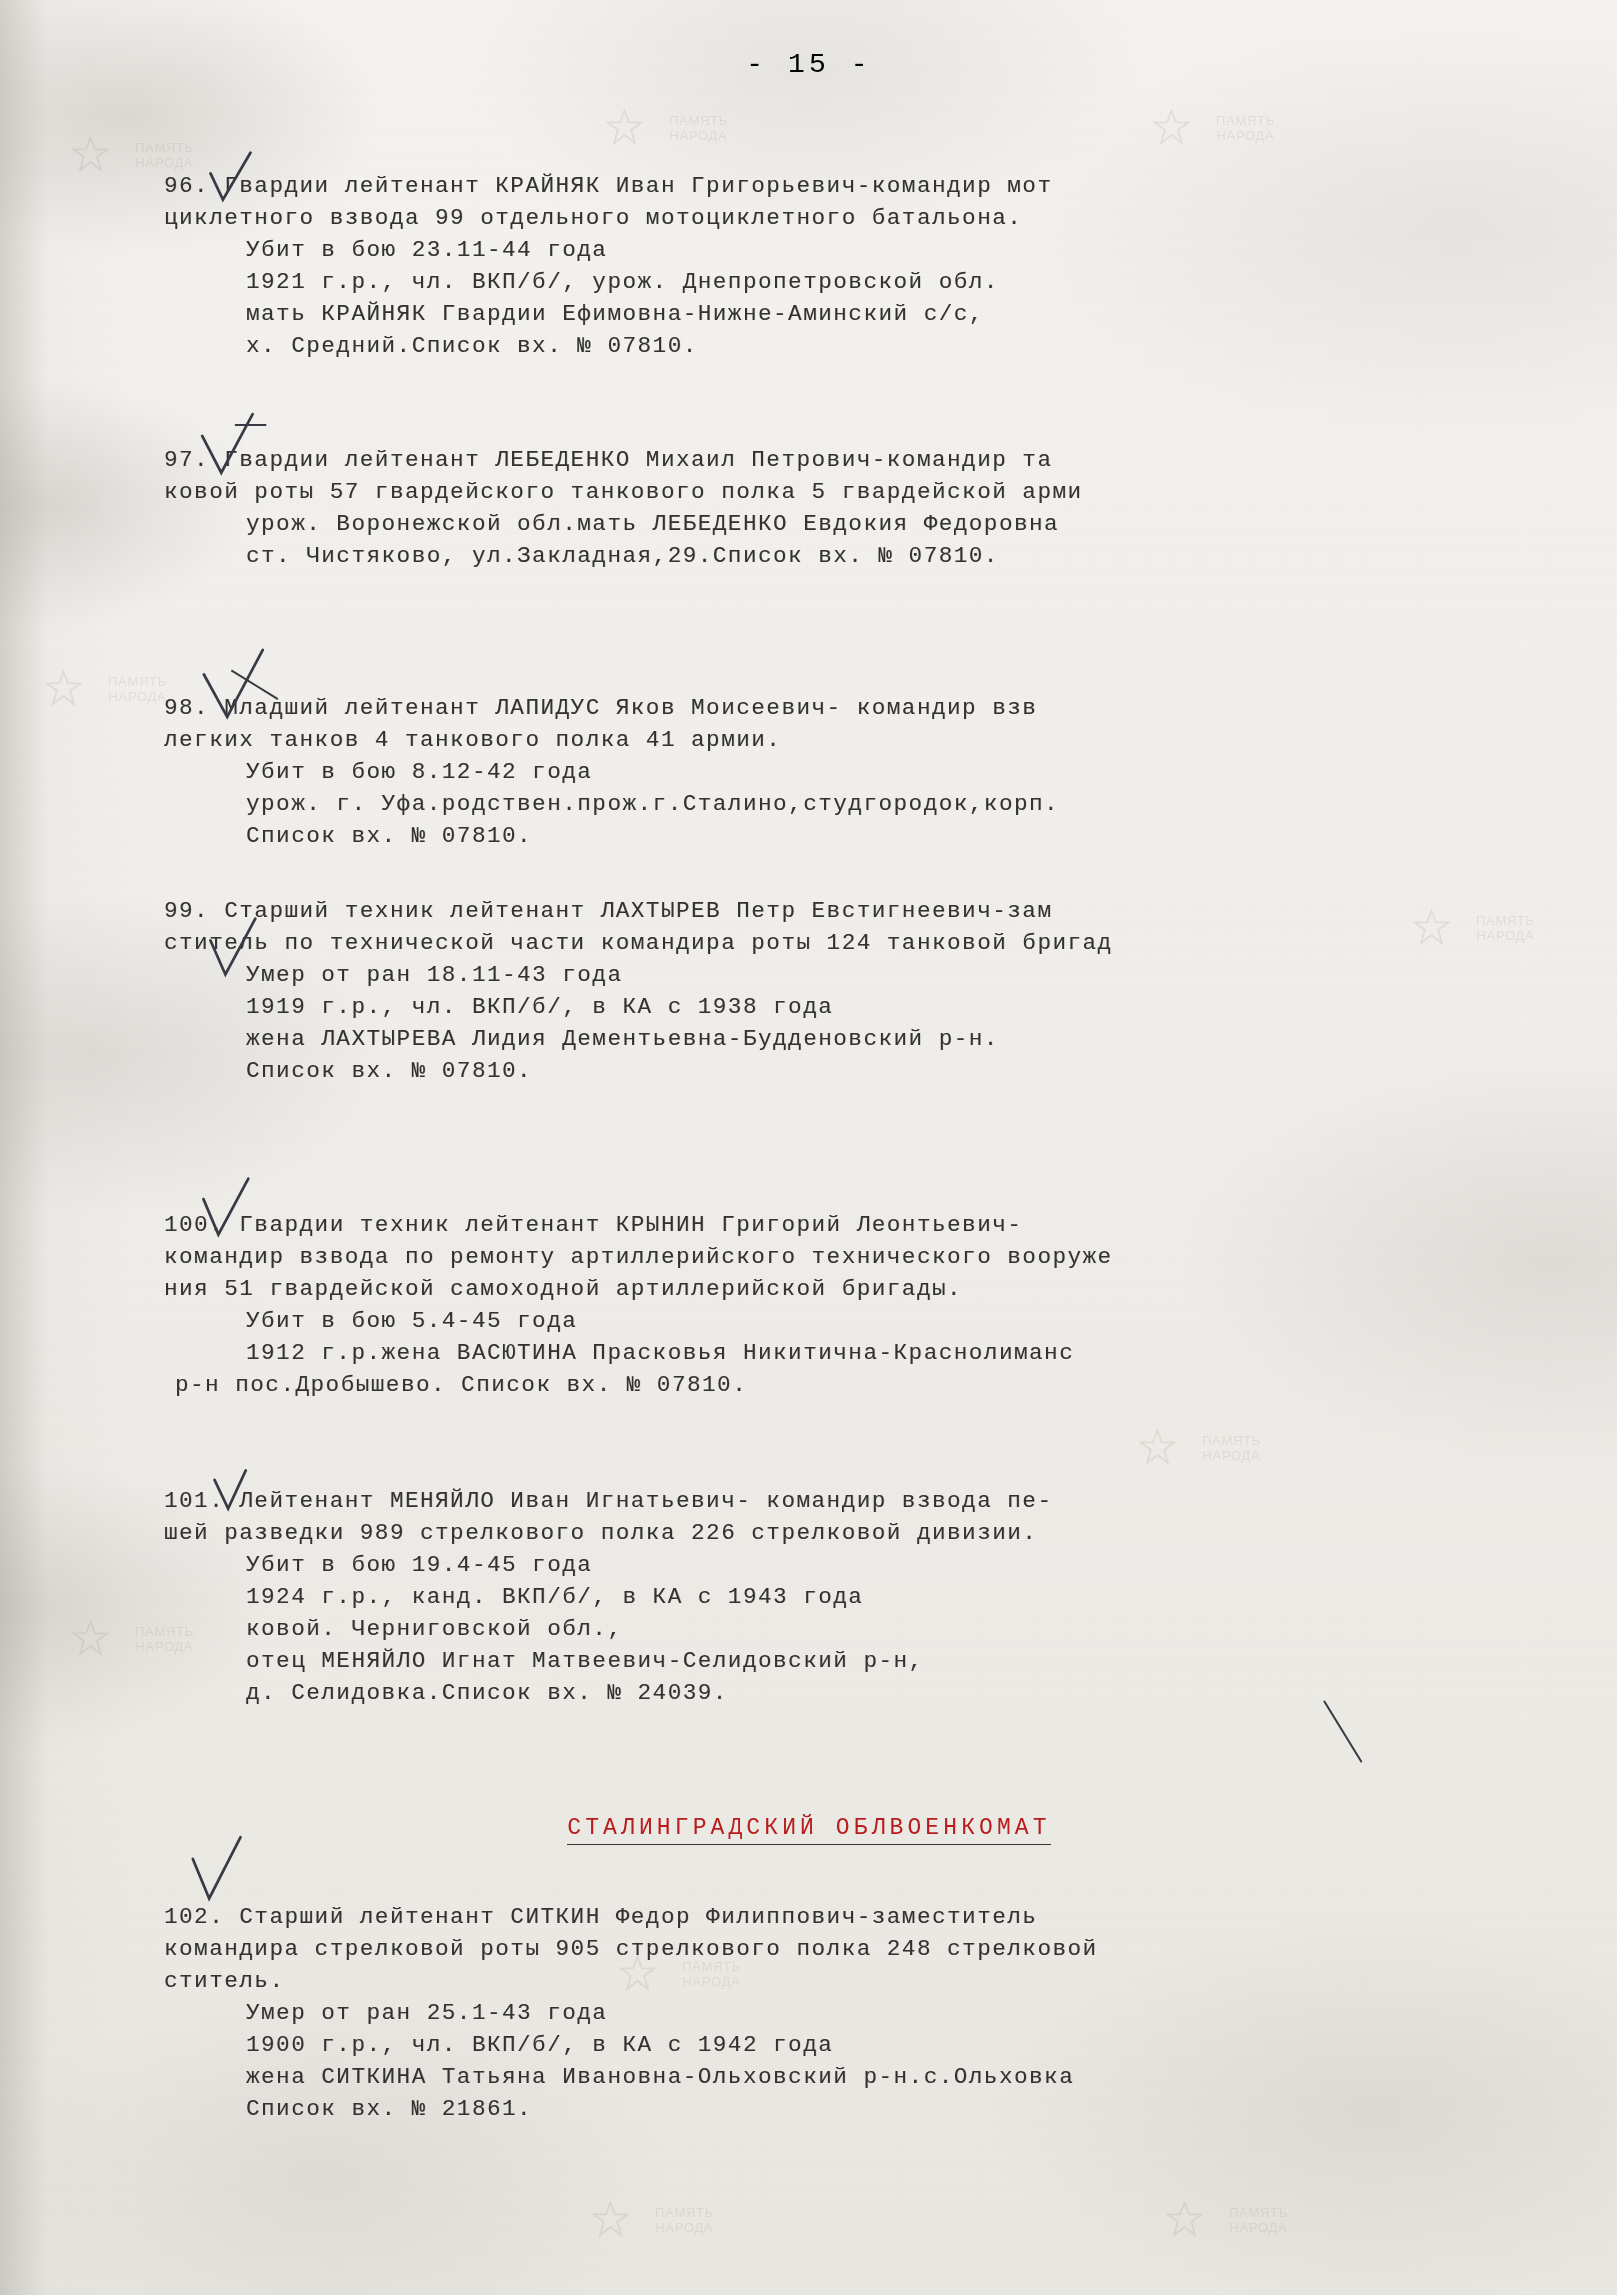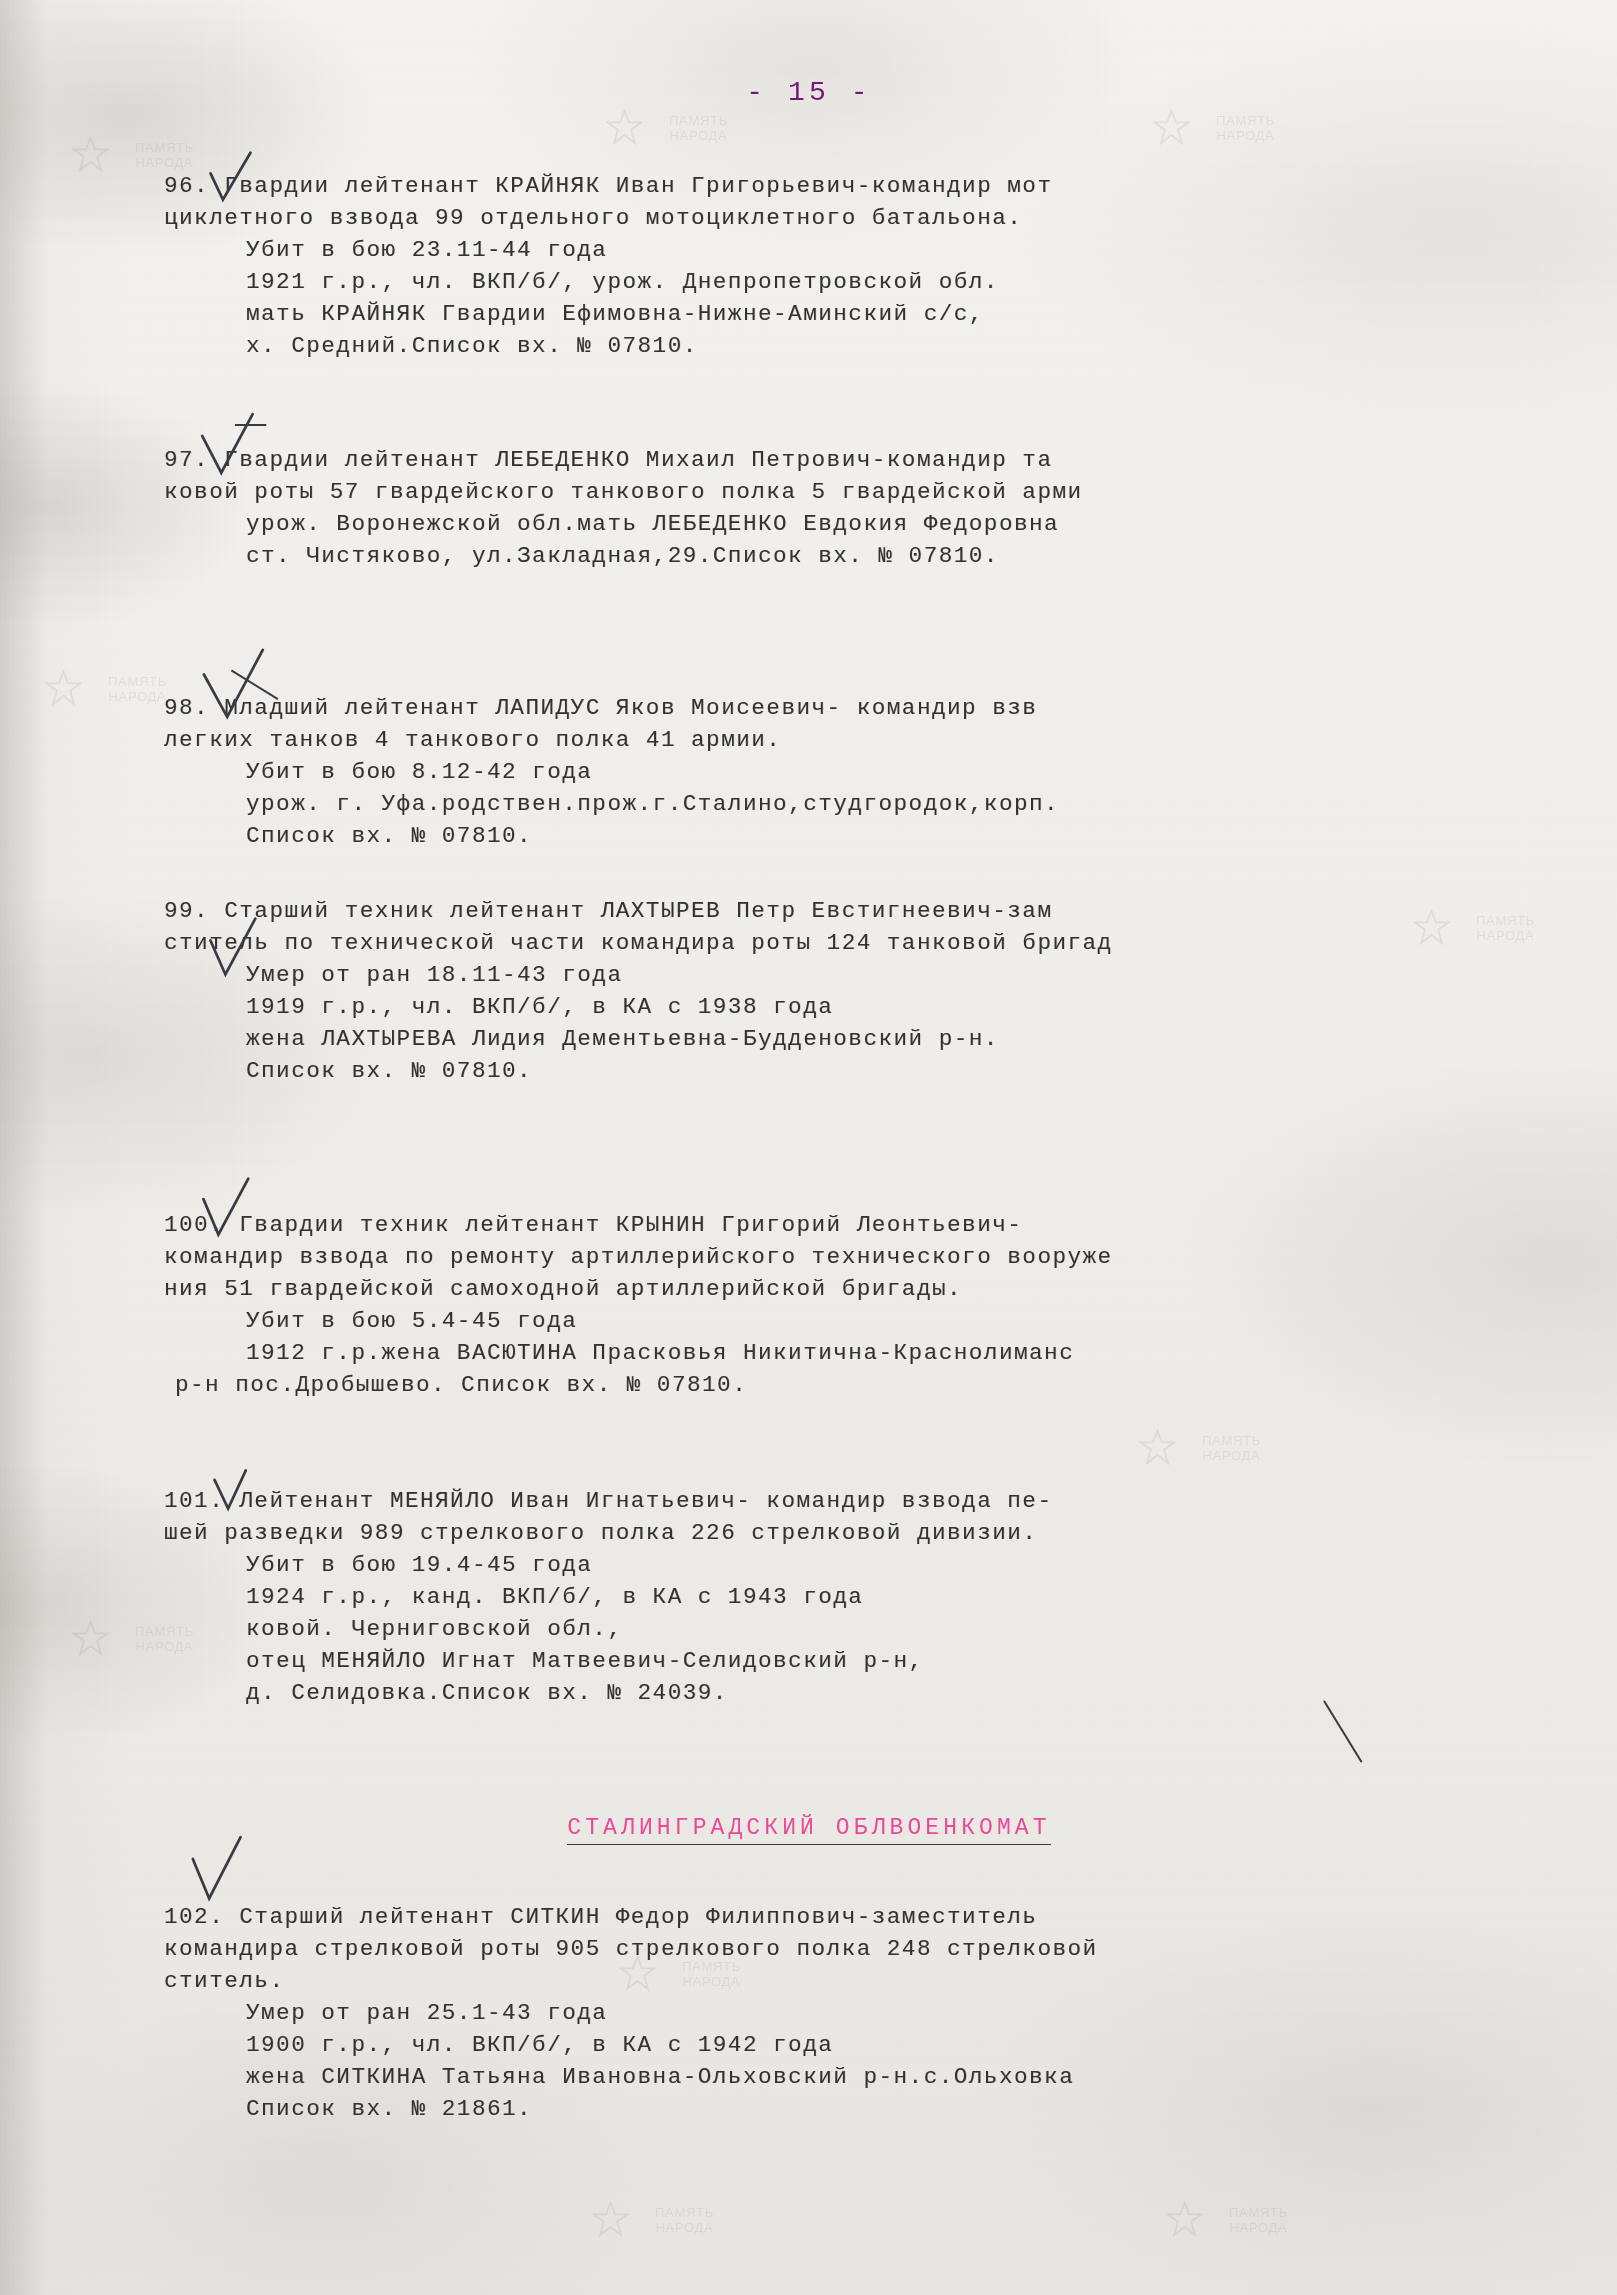--- a/index.html
+++ b/index.html
@@ -53,22 +53,21 @@
   }
 
   .pageno {
     position: absolute;
     top: 49px;
     left: 0;
     width: 1618px;
     text-align: center;
     font-size: 28px;
     letter-spacing: 4.1px;
-    color: #701a75;
-    margin-top: 28px;
+    color: #000000;
   }
 
   .block {
     position: absolute;
     left: 164px;
     width: 1422px;
   }
   .line {
     font-size: 22.6px;
     line-height: 32px;
@@ -81,21 +80,21 @@
   .line.ind2 { padding-left: 82px; }
   .line.ind3 { padding-left: 11px; }
 
   .center-head {
     position: absolute;
     left: 0;
     width: 1618px;
     text-align: center;
     font-size: 23px;
     letter-spacing: 4.1px;
-    color: #ec4899;
+    color: #b91c1c;
   }
   .center-head span {
     border-bottom: 1.4px solid #3b3a38;
     padding-bottom: 2.7px;
   }
 
   
   .check {
     position: absolute;
     pointer-events: none;

